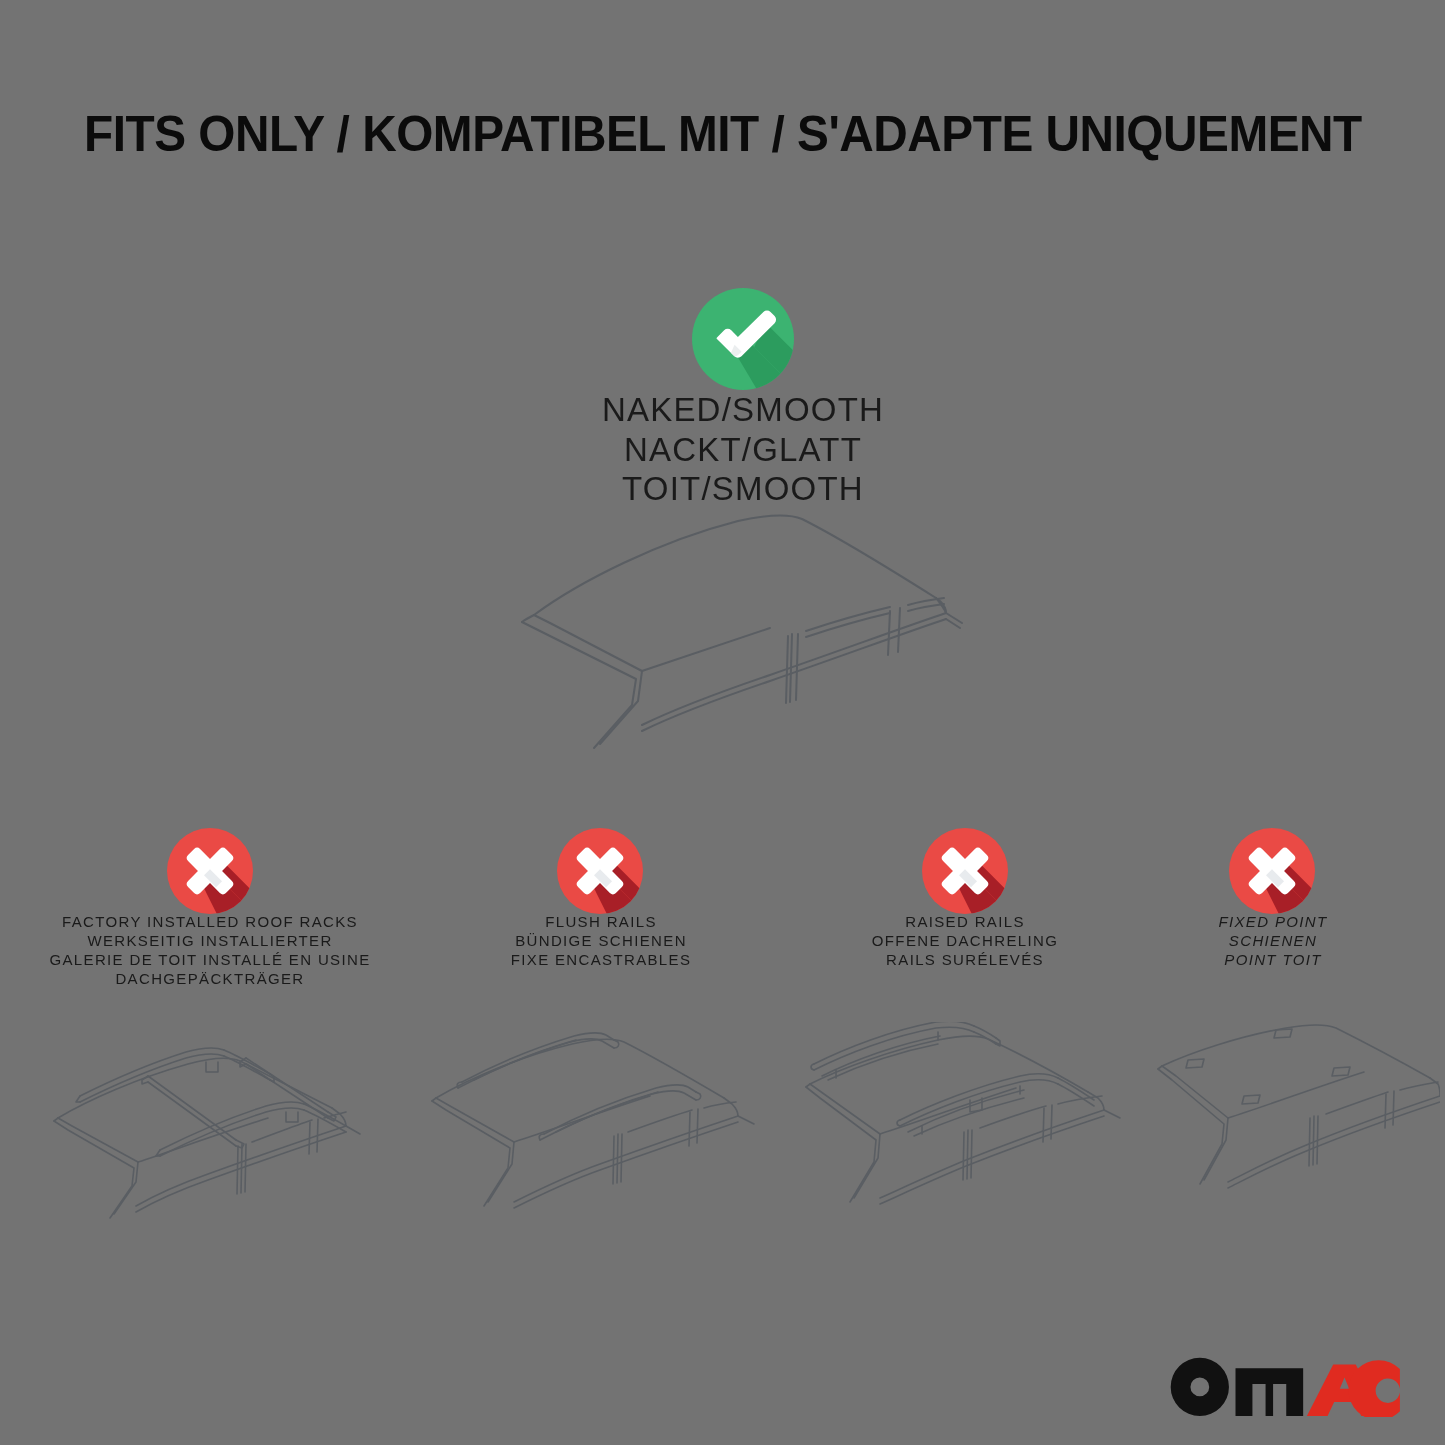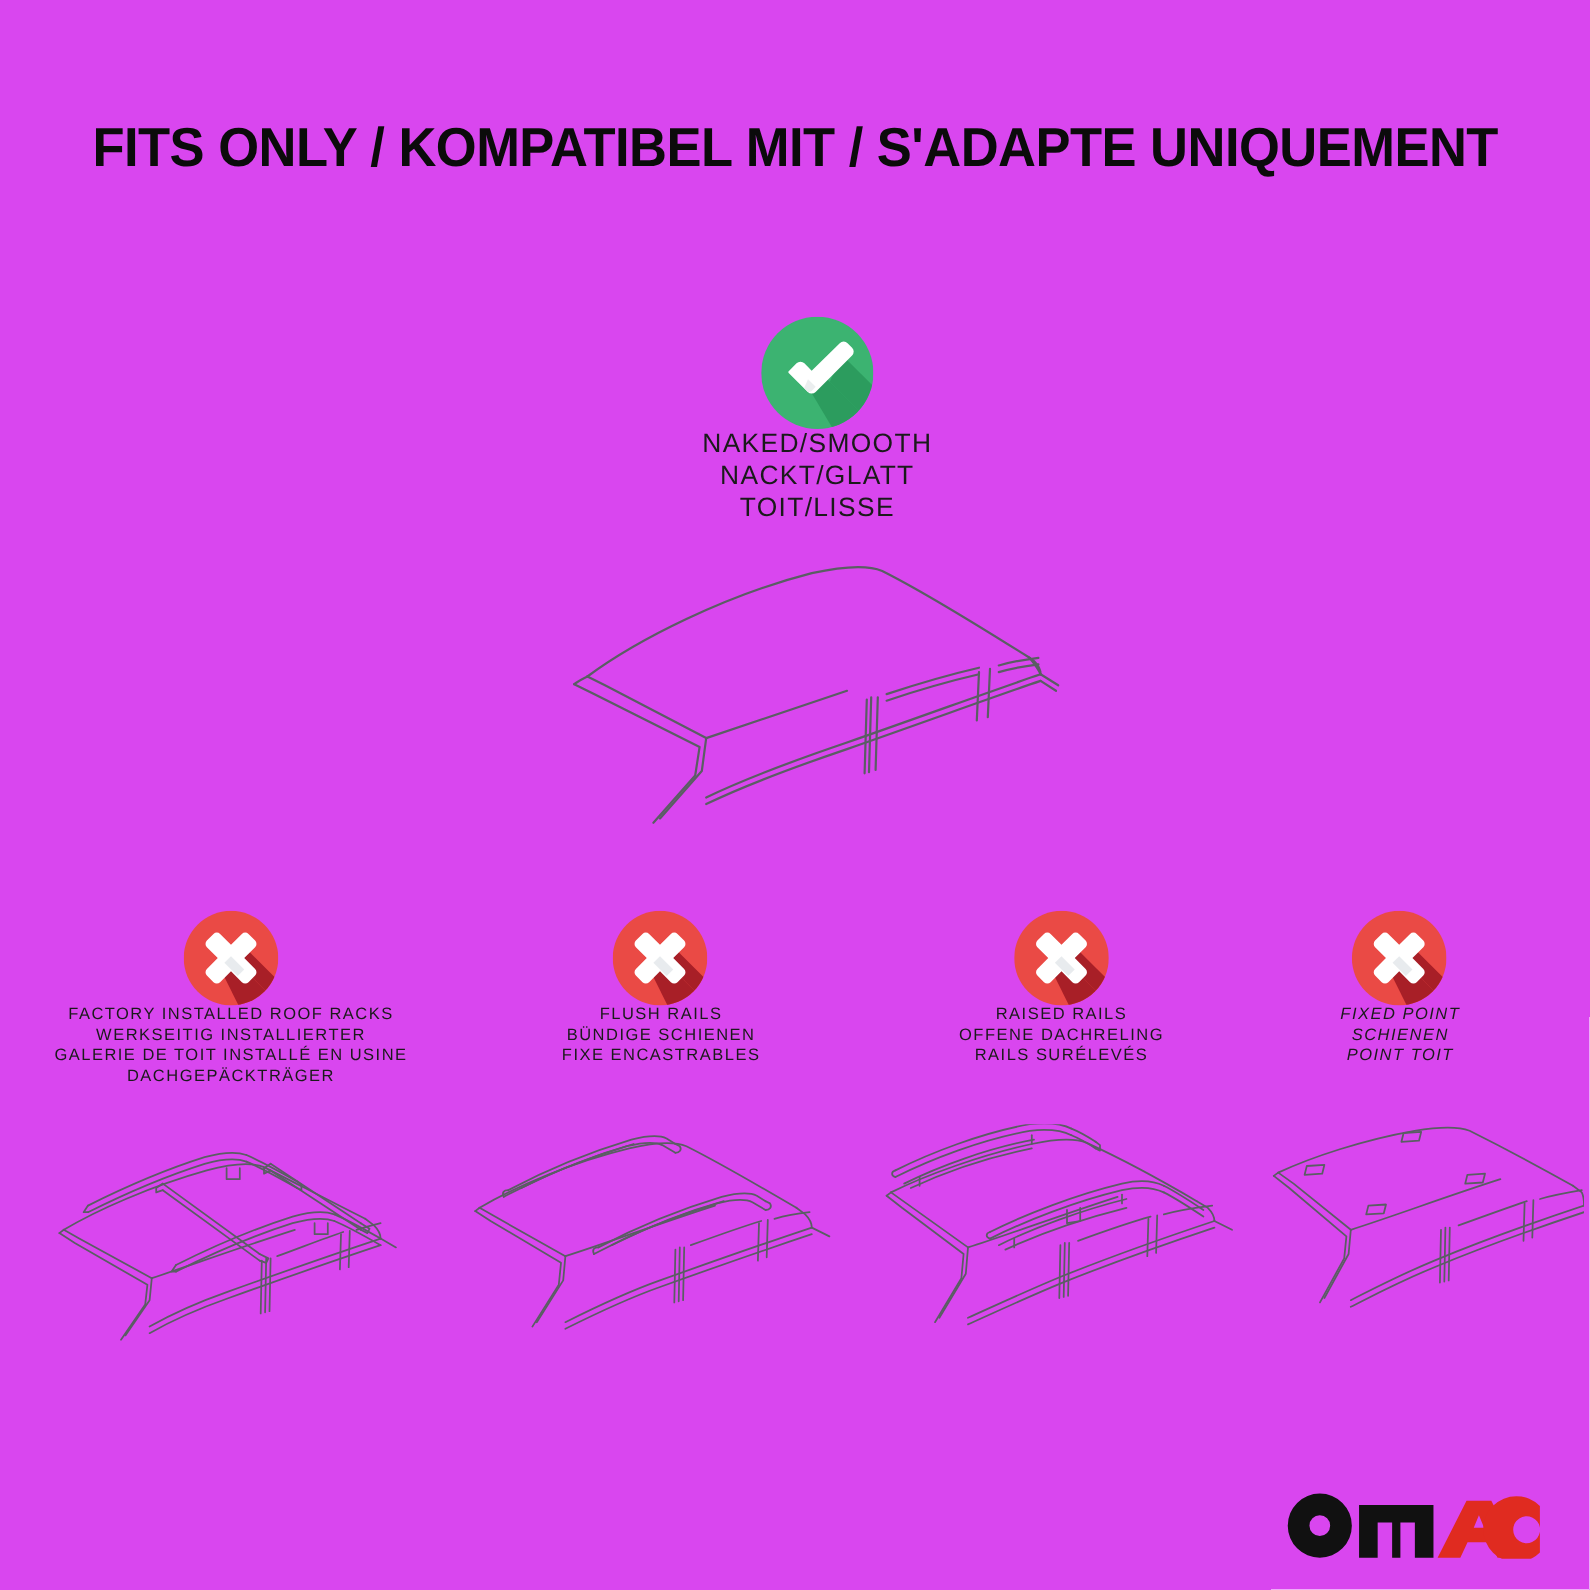--- a/index.html
+++ b/index.html
@@ -2,21 +2,21 @@
 <html><head>
 <meta charset="utf-8">
 <style>
   * { box-sizing: border-box; margin: 0; padding: 0; }
   html, body {
     width: 1445px; height: 1445px;
     background: #ffffff;
     font-family: "Liberation Sans", sans-serif;
     overflow: hidden;
   }
-  .page { position: relative; width: 1445px; height: 1445px; background: #d946ef; }
+  .page { position: relative; width: 1445px; height: 1445px; background: #737373; }
 
   
   .title {
     position: absolute;
     left: 84px; top: 108px;
     width: 1290px;
     font-size: 50px;
     font-weight: 700;
     letter-spacing: -0.5px;
     color: #0b0b0b;
@@ -34,21 +34,21 @@
   
   .lbl {
     position: absolute;
     text-align: center;
     color: #1a1a1a;
     font-weight: 300;
   }
   .lbl .ln { display: block; white-space: nowrap; }
 
   .lbl-ok {
-    font-size: 24px;
+    font-size: 33px;
     letter-spacing: 1.2px;
     line-height: 1.20;
   }
   .lbl-no {
     font-size: 15px;
     letter-spacing: 1.35px;
     line-height: 1.27;
   }
 
   
@@ -85,21 +85,21 @@
         </g>
         <path d="M24.5,48.5 L31.5,41.5 A5,5 0 0 1 38.5,41.5 L45,48 L70,23.5 A5,5 0 0 1 77,23.5 L81,27.5 A5,5 0 0 1 81,34.5 L48.5,67 A5,5 0 0 1 41.5,67 L24.5,50 A1,1 0 0 1 24.5,48.5 Z" fill="#ffffff"></path>
         <path d="M41.7,55.6 L48.6,62.4 L45.2,65.8 A5,5 0 0 1 41.5,67 L38.2,63.7 Z" fill="#e4e8ea" opacity="0.75"></path>
       </svg>
     </div>
   </div>
 
   <div class="lbl lbl-ok" style="left:483px; top:390px; width:520px;">
     <span class="ln">NAKED/SMOOTH</span>
     <span class="ln">NACKT/GLATT</span>
-    <span class="ln">TOIT/LISSE</span>
+    <span class="ln">TOIT/SMOOTH</span>
   </div>
 
   <div class="roof" style="left:470px; top:495px; width:520px; height:255px;">
     <svg viewBox="0 0 520 255" xmlns="http://www.w3.org/2000/svg" aria-hidden="true">
       <g fill="none" stroke="#5a5e63" stroke-width="2" stroke-linejoin="round" stroke-linecap="round">
 
         <path d="M64,120 C110,86 190,46 268,26 C300,19 320,19 332,24 C360,38 420,74 466,103"></path>
         <path d="M64,120 C60,122 56,124 52,127"></path>
         <path d="M466,103 L470,106 C474,110 476,114 476,118"></path>
 

